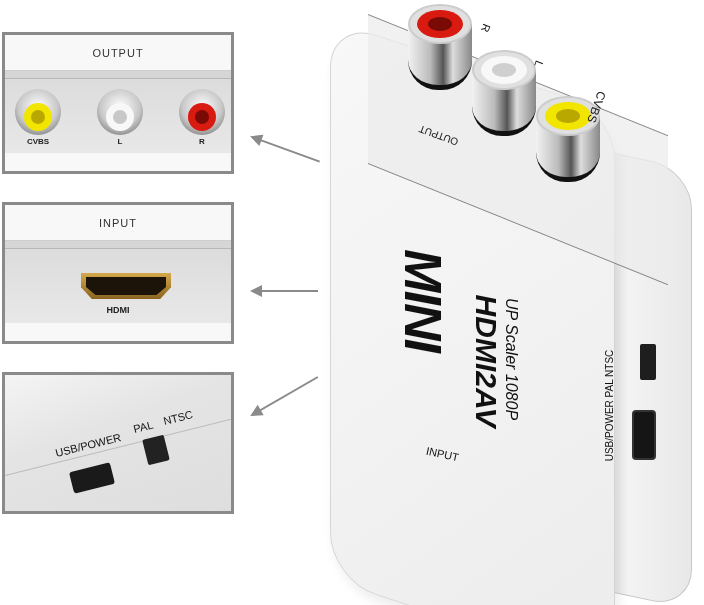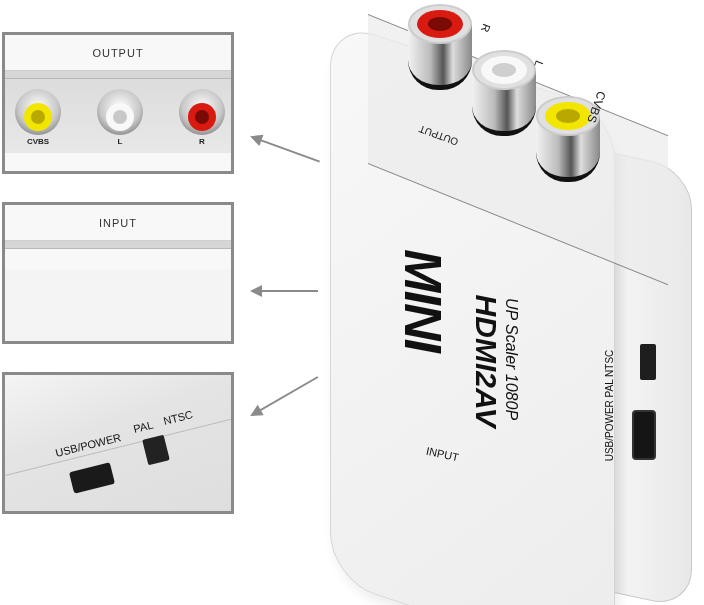--- a/index.html
+++ b/index.html
@@ -81,20 +81,26 @@
         </div>
     </div>
     <div class="jack-label" style="left:174px">R</div>
   </div>
   <div class="panel-foot"></div>
 </div>
 
 <div class="panel" id="panel-input">
   <div class="panel-top">INPUT</div>
   <div class="panel-band"></div>
+  <div class="panel-body">
+    <div class="hdmi-port">
+        <div class="hdmi-inner"></div>
+      </div>
+    <div class="hdmi-label">HDMI</div>
+  </div>
   <div class="panel-foot"></div>
 </div>
 
 <div class="panel" id="panel-power">
   <div class="edge-line"></div>
   <div class="power-text" style="left:52px;top:72px">USB/POWER</div>
   <div class="power-text" style="left:130px;top:48px">PAL</div>
   <div class="power-text" style="left:160px;top:40px">NTSC</div>
   <div class="mini-usb-s"></div>
   <div class="switch-s"></div>

